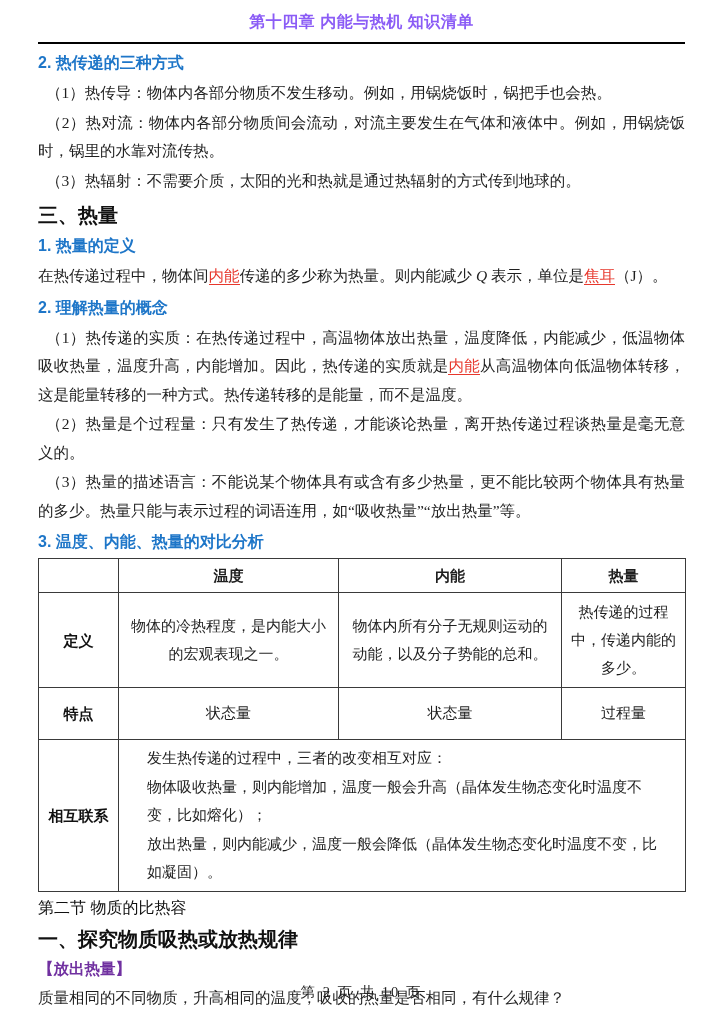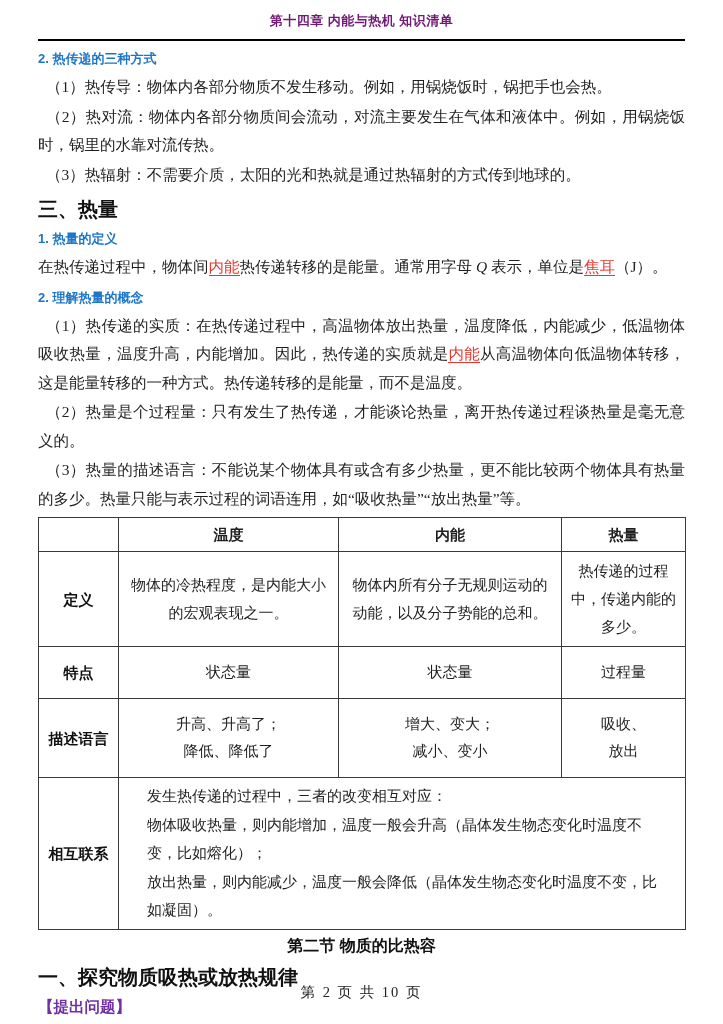--- a/index.html
+++ b/index.html
@@ -11,34 +11,34 @@
     padding: 8px 38px 0 38px;
     background: #ffffff;
     font-family: "Liberation Serif", "DejaVu Serif", serif;
     color: #1f1f1f;
     overflow: hidden;
   }
   .doc-title {
     text-align: center;
     font-family: "Liberation Sans", "DejaVu Sans", sans-serif;
     font-weight: bold;
-    font-size: 13px;
-    color: #701a75;
+    font-size: 16px;
+    color: #8b5cf6;
     margin: 4px 0 9px 0;
     letter-spacing: 0.5px;
   }
   .title-divider {
     border: none;
     border-top: 2px solid #000000;
     margin: 0 0 9px 0;
   }
   .h-blue {
     font-family: "Liberation Sans", "DejaVu Sans", sans-serif;
     font-weight: bold;
-    font-size: 13px;
+    font-size: 16px;
     color: #1e76c8;
     margin: 7px 0 5px 0;
   }
   .h-black {
     font-family: "Liberation Sans", "DejaVu Sans", sans-serif;
     font-weight: bold;
     font-size: 20px;
     color: #111111;
     margin: 7px 0 5px 0;
   }
@@ -86,23 +86,22 @@
     font-weight: bold;
     padding: 3px 13px;
   }
   table.cmp td.def-cell { line-height: 28px; padding: 5px 8px; }
   table.cmp td.relation-cell {
     text-align: left;
     padding: 4px 28px;
     line-height: 28.5px;
   }
   .section2-title {
-    text-align: center;
     font-family: "Liberation Sans", "DejaVu Sans", sans-serif;
-    font-weight: bold;
+    font-weight: normal;
     font-size: 16px;
     color: #111111;
     margin: 6px 0 6px 0;
   }
   .footer {
     position: absolute;
     left: 0;
     bottom: 22px;
     width: 723px;
     text-align: center;
@@ -120,27 +119,28 @@
   <hr class="title-divider">
 
   <div class="h-blue">2. 热传递的三种方式</div>
   <p class="para indent">（1）热传导：物体内各部分物质不发生移动。例如，用锅烧饭时，锅把手也会热。</p>
   <p class="para indent">（2）热对流：物体内各部分物质间会流动，对流主要发生在气体和液体中。例如，用锅烧饭时，锅里的水靠对流传热。</p>
   <p class="para indent">（3）热辐射：不需要介质，太阳的光和热就是通过热辐射的方式传到地球的。</p>
 
   <div class="h-black">三、热量</div>
 
   <div class="h-blue">1. 热量的定义</div>
-  <p class="para"><span>在热传递过程中，物体间</span><span class="red-term">内能</span><span>热传递转移的是能量。通常用字母 </span><span class="var-q">Q</span><span> 表示，单位是</span><span class="red-term">焦耳</span><span>（J）。</span></p>
+  <p class="para"><span>在热传递过程中，物体间</span><span class="red-term">内能</span><span>传递的多少称为热量。则内能减少 </span><span class="var-q">Q</span><span> 表示，单位是</span><span class="red-term">焦耳</span><span>（J）。</span></p>
 
   <div class="h-blue">2. 理解热量的概念</div>
   <p class="para indent"><span>（1）热传递的实质：在热传递过程中，高温物体放出热量，温度降低，内能减少，低温物体吸收热量，温度升高，内能增加。因此，热传递的实质就是</span><span class="red-term">内能</span><span>从高温物体向低温物体转移，这是能量转移的一种方式。热传递转移的是能量，而不是温度。</span></p>
   <p class="para indent">（2）热量是个过程量：只有发生了热传递，才能谈论热量，离开热传递过程谈热量是毫无意义的。</p>
   <p class="para indent">（3）热量的描述语言：不能说某个物体具有或含有多少热量，更不能比较两个物体具有热量的多少。热量只能与表示过程的词语连用，如“吸收热量”“放出热量”等。</p>
 
+  <div class="h-blue">3. 温度、内能、热量的对比分析</div>
 
   <table class="cmp">
     <colgroup>
       <col style="width:80px">
       <col style="width:220px">
       <col style="width:223px">
       <col style="width:124px">
     </colgroup>
     <thead>
       <tr>
@@ -157,47 +157,32 @@
         <td class="def-cell">物体内所有分子无规则运动的动能，以及分子势能的总和。</td>
         <td class="def-cell">热传递的过程中，传递内能的多少。</td>
       </tr>
       <tr>
         <th class="col-label">特点</th>
         <td>状态量</td>
         <td>状态量</td>
         <td>过程量</td>
       </tr>
       <tr>
-        <th class="col-label">描述语言</th>
-        <td>
-          <div>升高、升高了；</div>
-          <div>降低、降低了</div>
-        </td>
-        <td>
-          <div>增大、变大；</div>
-          <div>减小、变小</div>
-        </td>
-        <td>
-          <div>吸收、</div>
-          <div>放出</div>
-        </td>
-      </tr>
-      <tr>
         <th class="col-label">相互联系</th>
         <td class="relation-cell" colspan="3">
           <div>发生热传递的过程中，三者的改变相互对应：</div>
           <div>物体吸收热量，则内能增加，温度一般会升高（晶体发生物态变化时温度不变，比如熔化）；</div>
           <div>放出热量，则内能减少，温度一般会降低（晶体发生物态变化时温度不变，比如凝固）。</div>
         </td>
       </tr>
     </tbody>
   </table>
 
   <div class="section2-title">第二节 物质的比热容</div>
 
   <div class="h-black">一、探究物质吸热或放热规律</div>
 
-  <div class="h-purple">【提出问题】</div>
+  <div class="h-purple">【放出热量】</div>
   <p class="para">质量相同的不同物质，升高相同的温度，吸收的热量是否相同，有什么规律？</p>
 
   <div class="footer">第 2 页 共 10 页</div>
 
 </div>
 
 </body></html>

